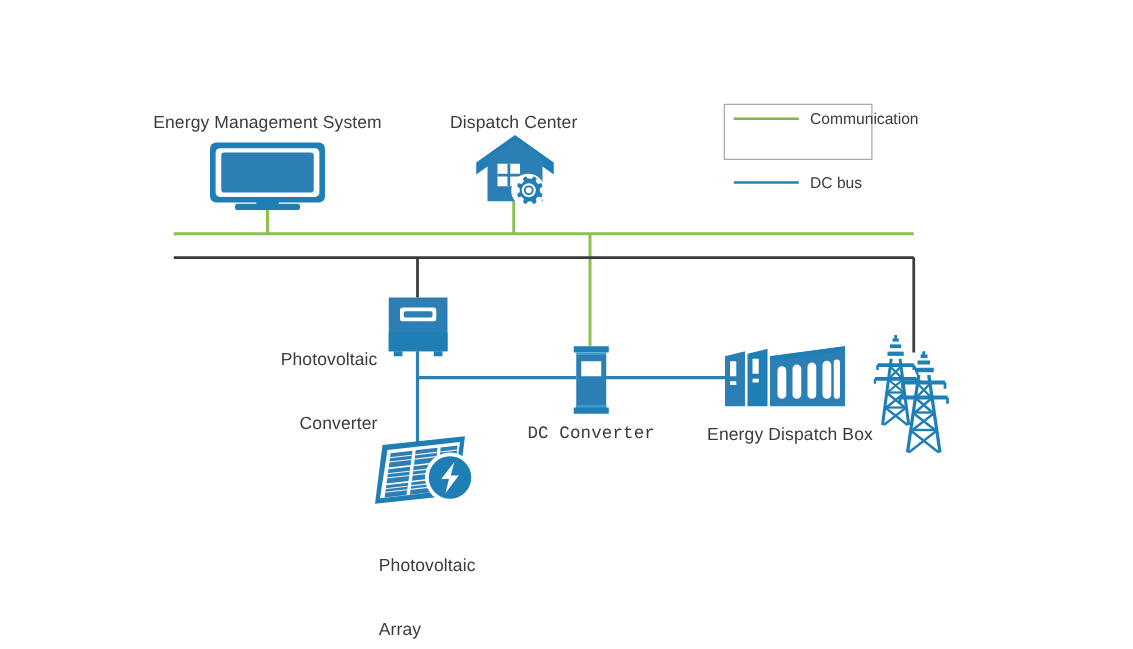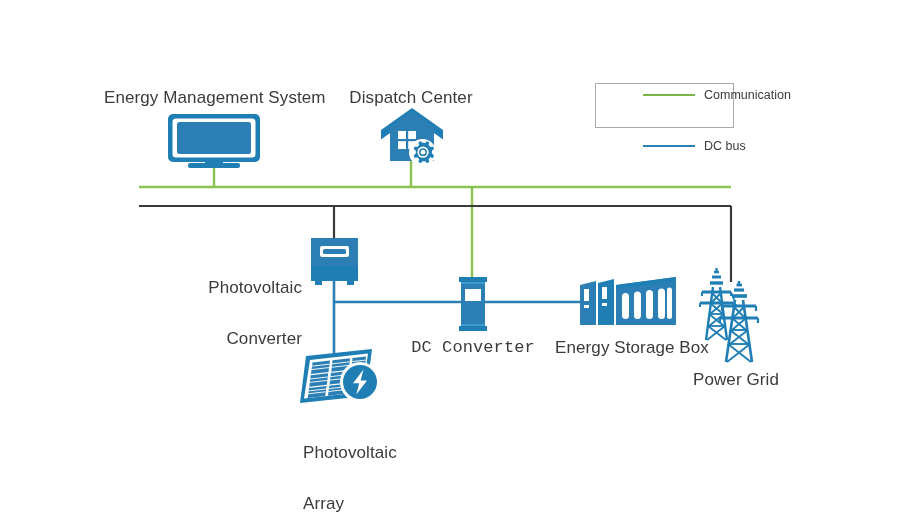--- a/index.html
+++ b/index.html
@@ -21,21 +21,21 @@
     position: absolute;
     left: 0;
     top: 0;
     width: 906px;
     height: 519px;
     display: block;
   }
   .lbl {
     position: absolute;
     font-family: "Liberation Sans", sans-serif;
-    font-size: 17px;
+    font-size: 14px;
     color: #3b3b3b;
     line-height: 17px;
     white-space: pre;
     letter-spacing: 0.1px;
   }
   .lbl-center { text-align: center; }
   .lbl-right  { text-align: right; }
   .lbl-left   { text-align: left; }
 
   .legend-box {
@@ -308,25 +308,24 @@
     <div>Converter</div>
   </div>
 
   <div class="lbl lbl-left" style="left:303px; top:410px; width:130px;">
     <div>Photovoltaic</div>
     <div>Array</div>
   </div>
 
   <div class="lbl lbl-center" style="left:402px; top:339px; width:142px;font-family:Liberation Mono, monospace;">DC Converter</div>
 
-  <div class="lbl lbl-center" style="left:552px; top:339px; width:160px;">Energy Storage Box</div>
-
-  <div class="lbl lbl-center" style="left:676px; top:371px; width:120px;">Power Grid</div>
-
-  <div class="legend-box" style="left:595px; top:83px; width:139px; height:45px;padding-left:40px;">
+  <div class="lbl lbl-center" style="left:552px; top:339px; width:160px;">Energy Dispatch Box</div>
+
+
+  <div class="legend-box" style="left:579px; top:83px; width:119px; height:45px;">
     <div class="legend-row" style="margin-top:3px;">
       <span class="legend-swatch" style="border-top-color:#7ab648;"></span>
       <span class="legend-text">Communication</span>
     </div>
     <div class="legend-row">
       <span class="legend-swatch" style="border-top-color:#2b7fb5;"></span>
       <span class="legend-text">DC bus</span>
     </div>
   </div>
 

